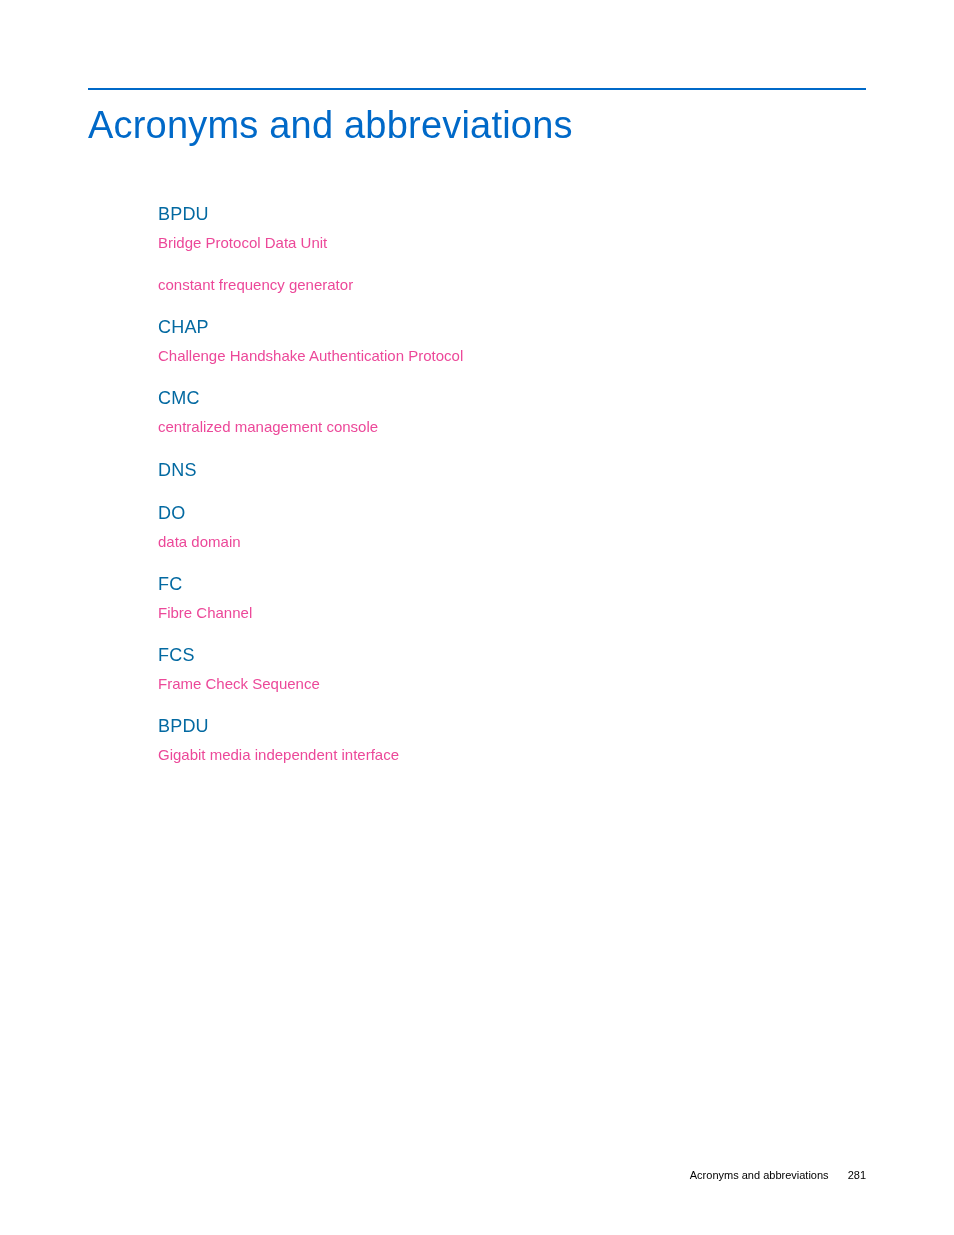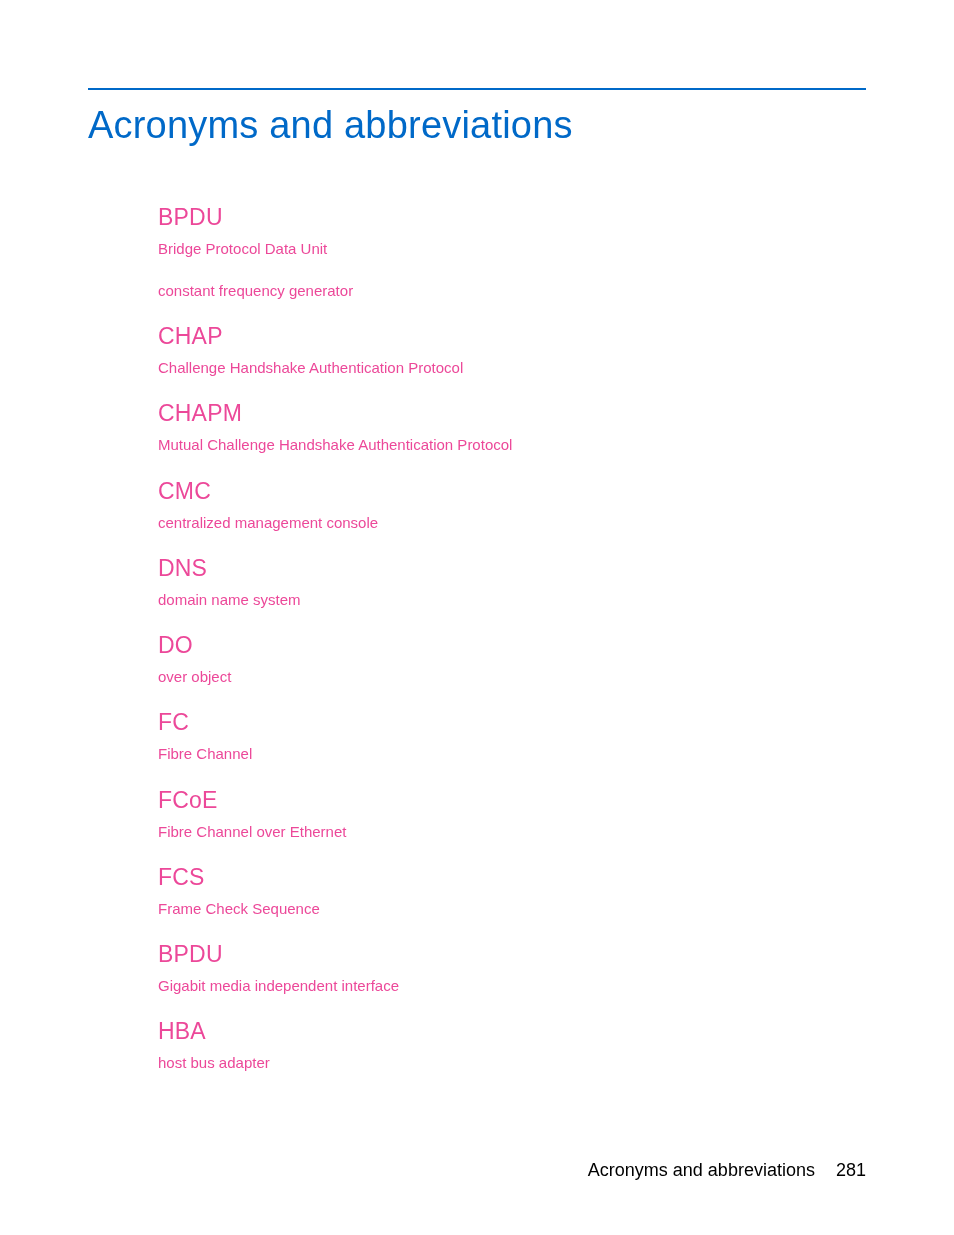--- a/index.html
+++ b/index.html
@@ -24,36 +24,36 @@
     color: #0069c8;
     letter-spacing: 0.2px;
     line-height: 1.15;
     margin-bottom: 56px;
   }
   .content {
     padding-left: 70px;
   }
   .entry { margin-bottom: 22px; }
   .term {
-    font-size: 23px;
-    color: #ec4899;
+    font-size: 18px;
+    color: #0369a1;
     font-weight: 400;
     margin-bottom: 8px;
     letter-spacing: 0.2px;
   }
   .def {
     font-size: 15px;
     color: #ec4899;
     line-height: 1.35;
   }
   .footer {
     position: absolute;
     bottom: 54px;
     right: 88px;
-    font-size: 18px;
+    font-size: 11px;
     color: #000;
     text-align: right;
   }
   .footer .sep { margin: 0 8px; }
 </style>
 </head>
 <body>
 
 <div class="page">
   <div class="rule"></div>
@@ -65,54 +65,41 @@
       <div class="def">Bridge Protocol Data Unit</div>
     </div>
     <div class="entry">
       <div class="def">constant frequency generator</div>
     </div>
     <div class="entry">
       <div class="term">CHAP</div>
       <div class="def">Challenge Handshake Authentication Protocol</div>
     </div>
     <div class="entry">
-      <div class="term">CHAPM</div>
-      <div class="def">Mutual Challenge Handshake Authentication Protocol</div>
-    </div>
-    <div class="entry">
       <div class="term">CMC</div>
       <div class="def">centralized management console</div>
     </div>
     <div class="entry">
       <div class="term">DNS</div>
-      <div class="def">domain name system</div>
     </div>
     <div class="entry">
       <div class="term">DO</div>
-      <div class="def">over object</div>
+      <div class="def">data domain</div>
     </div>
     <div class="entry">
       <div class="term">FC</div>
       <div class="def">Fibre Channel</div>
-    </div>
-    <div class="entry">
-      <div class="term">FCoE</div>
-      <div class="def">Fibre Channel over Ethernet</div>
     </div>
     <div class="entry">
       <div class="term">FCS</div>
       <div class="def">Frame Check Sequence</div>
     </div>
     <div class="entry">
       <div class="term">BPDU</div>
       <div class="def">Gigabit media independent interface</div>
-    </div>
-    <div class="entry">
-      <div class="term">HBA</div>
-      <div class="def">host bus adapter</div>
     </div>
 
   </div>
 </div>
 
 <div class="footer">
   <span>Acronyms and abbreviations</span><span class="sep"> </span><span>281</span>
 </div>
 
 </body></html>

